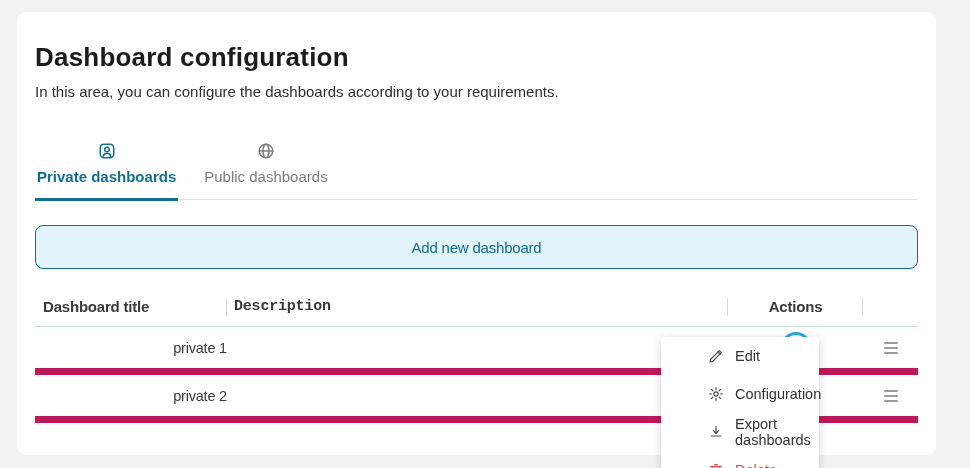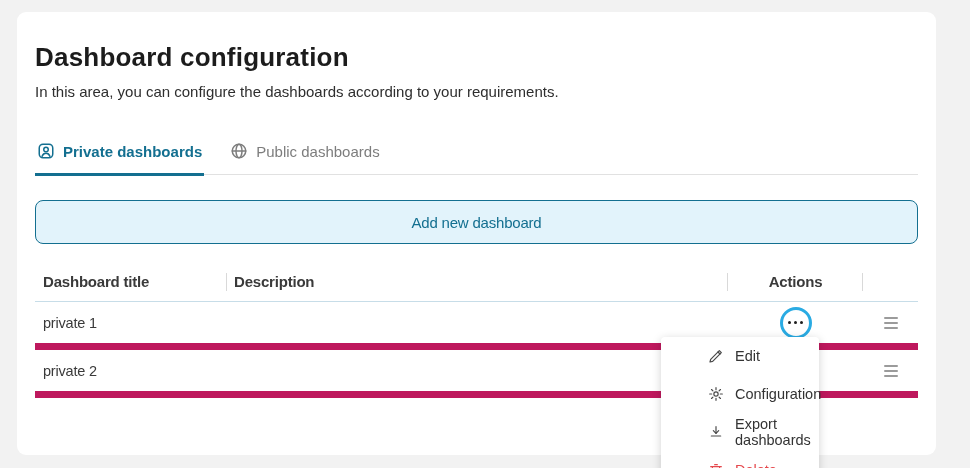--- a/index.html
+++ b/index.html
@@ -41,20 +41,21 @@
   .tab {
     display:flex;
     align-items:center;
     gap:8px;
     padding:0 2px 13px 2px;
     margin-bottom:-2px;
     border-bottom:3px solid transparent;
     font-size:15px;
     cursor:pointer;
     color:#7d7d7d;
+    flex-direction:column;
   }
   .tab.active {
     color:var(--accent-teal,#136f90);
     font-weight:700;
     border-bottom-color:var(--accent-teal,#136f90);
   }
   .tab .ticon { display:flex; align-items:center; }
   .tab svg { width:18px; height:18px; }
   
   .add-btn {
@@ -66,25 +67,25 @@
     border-radius:8px;
     color:var(--accent-teal,#136f90);
     font-size:15px;
     font-family:"Liberation Sans", sans-serif;
     letter-spacing:-0.2px;
     cursor:pointer;
     display:block;
   }
   
   .table { margin-top:18px; }
-  .trow { display:flex; align-items:center; }
+  .trow { display:flex; align-items:center;text-align:right; }
   .thead { height:40px; border-bottom:1px solid #c7dde8; font-weight:700; font-size:15px; color:#3a3a3a; letter-spacing:-0.2px; }
   .tbodyrow { height:48px; border-bottom:7px solid #be185d; font-size:14.5px; color:#3a3a3a; letter-spacing:-0.2px; }
   .col-title { width:192px; padding-left:8px; }
-  .col-desc  { flex:1; padding-left:7px; }
+  .col-desc  { flex:1; padding-left:7px;font-family:Liberation Mono, monospace; }
   .col-actions { width:135px; display:flex; justify-content:center; }
   .col-drag  { width:55px; display:flex; justify-content:center; }
   .thead .col-title, .thead .col-desc, .thead .col-actions { position:relative; height:100%; display:flex; align-items:center; }
   .thead .col-actions { justify-content:center; }
   .thead .col-title::after, .thead .col-desc::after, .thead .col-actions::after {
     content:"";
     position:absolute;
     right:0; top:11px;
     width:1px; height:18px;
     background:#d9d9d9;

